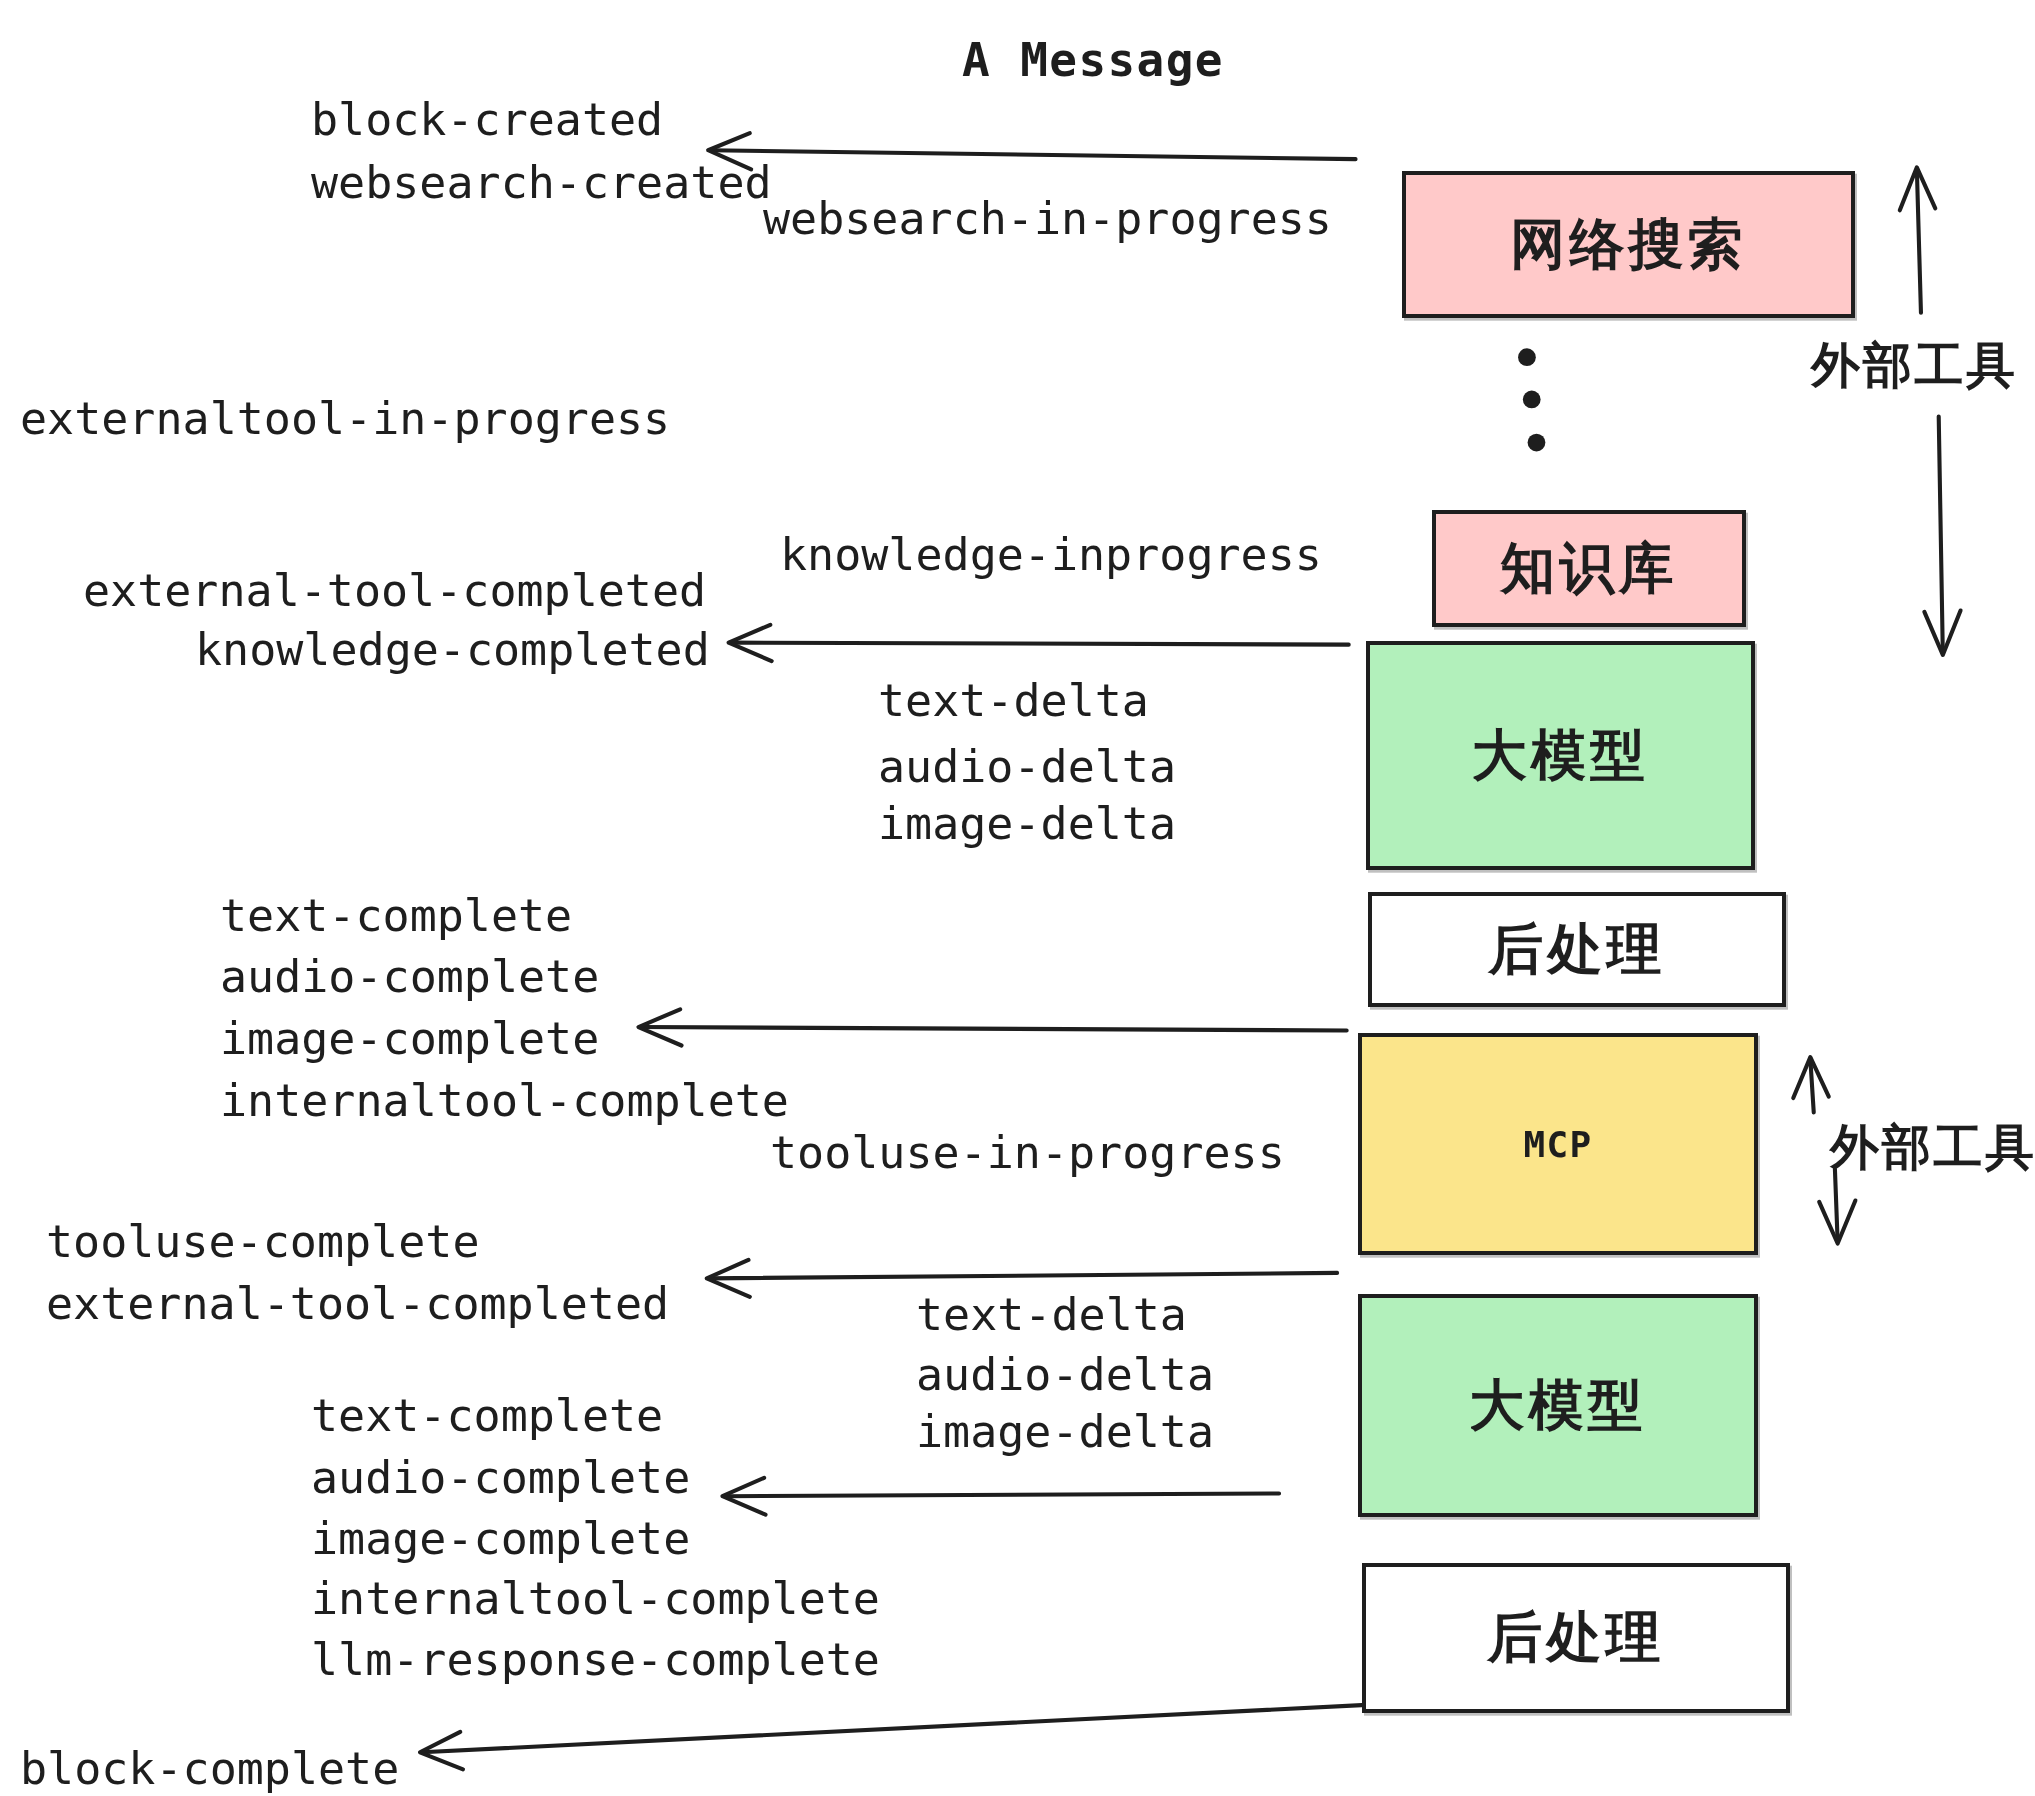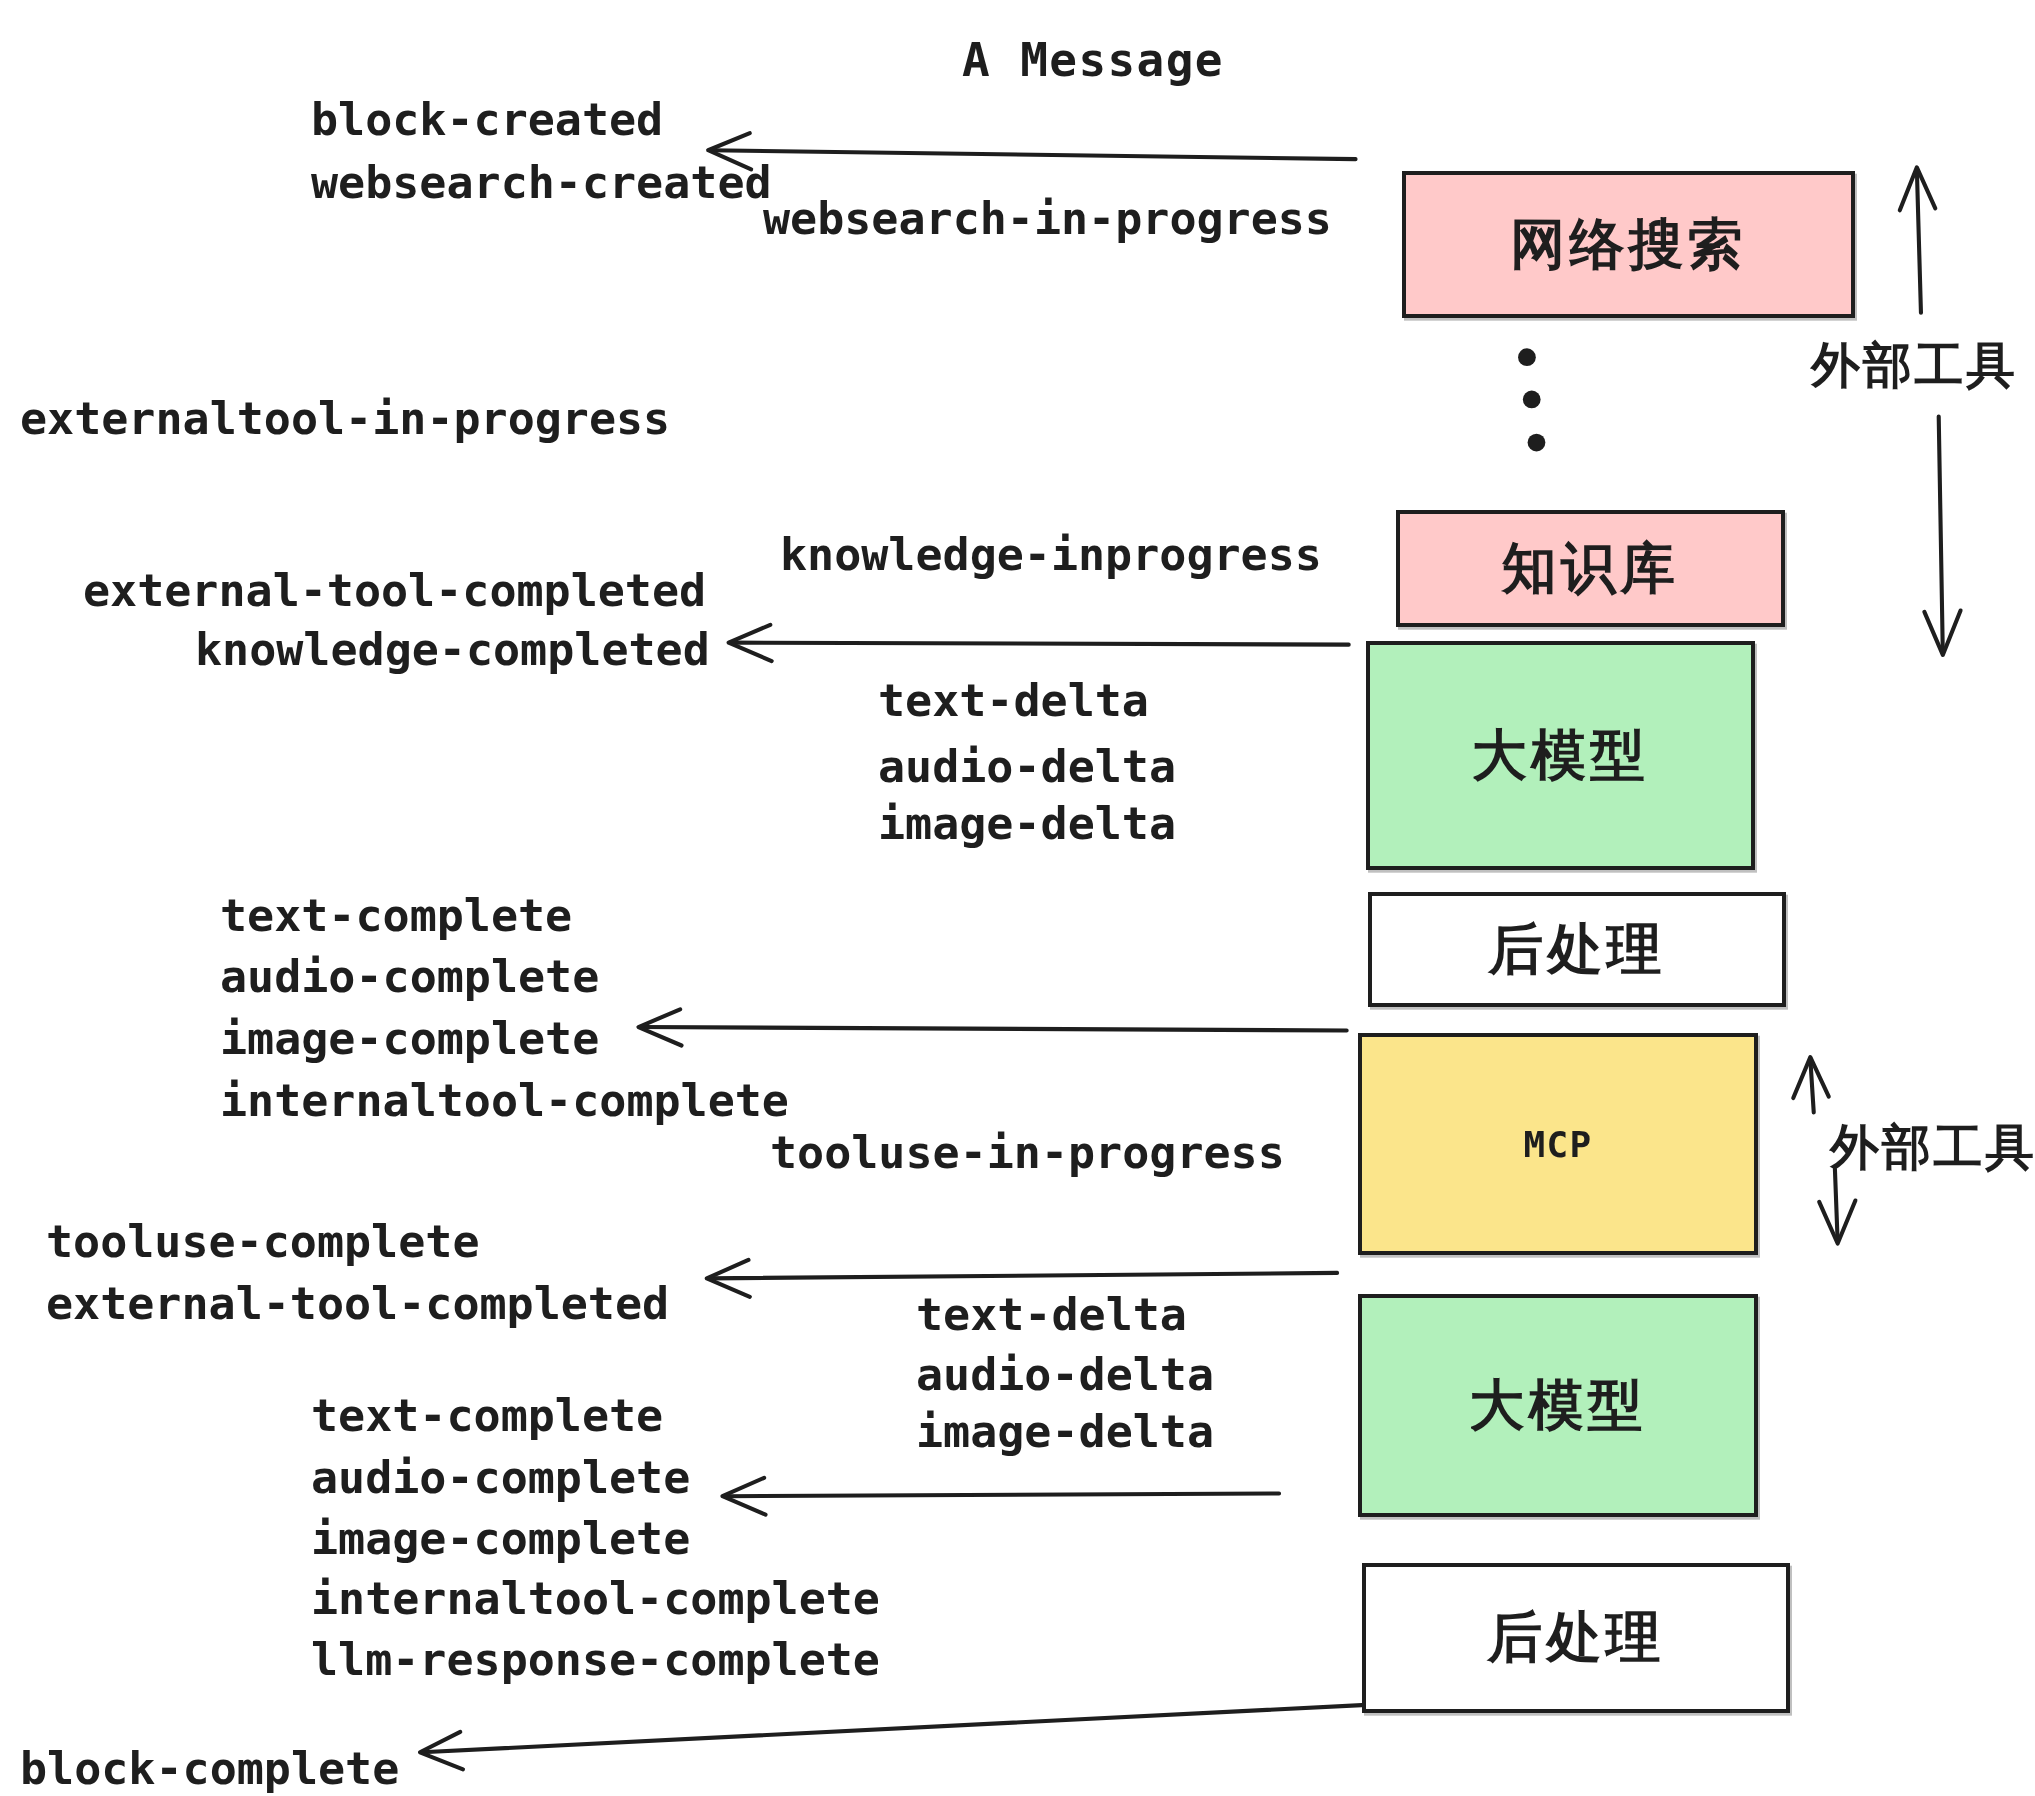--- a/index.html
+++ b/index.html
@@ -22,21 +22,21 @@
   .overlay path{stroke:var(--stroke);stroke-width:6;fill:none;stroke-linecap:round;stroke-linejoin:round;}
   .overlay circle{fill:var(--stroke);stroke:none;}
 
   .title{
     position:absolute;left:962px;top:15px;
     font-size:46px;line-height:1.1;font-weight:600;
     letter-spacing:1.4px;white-space:nowrap;margin-top:20px;
   }
   .evt{
     position:absolute;
-    font-size:45px;line-height:45px;font-weight:700;
+    font-size:45px;line-height:45px;font-weight:400;
     white-space:nowrap;
   }
   .box{
     position:absolute;box-sizing:border-box;
     border:4.1px solid var(--stroke);
     display:flex;align-items:center;justify-content:center;
     background:#ffffff;
     box-shadow:2px 2.7px 0 rgba(30,30,30,0.28);
   }
   .box-label{
@@ -80,21 +80,21 @@
   #e-image-complete-2{left:311px;top:1516px}
   #e-internaltool-complete-2{left:311px;top:1576px}
   #e-llm-response-complete{left:311px;top:1637px}
   #e-block-complete{left:20px;top:1746px}
   #e-text-delta-2{left:916px;top:1292px}
   #e-audio-delta-2{left:916px;top:1352px}
   #e-image-delta-2{left:916px;top:1409px}
 
   
   #b-websearch{left:1402px;top:171px;width:453px;height:147px}
-  #b-knowledge{left:1396px;top:510px;width:389px;height:117px}
+  #b-knowledge{left:1432px;top:510px;width:314px;height:117px}
   #b-llm1{left:1366px;top:641px;width:389px;height:229px}
   #b-post1{left:1368px;top:892px;width:418px;height:115px}
   #b-mcp{left:1358px;top:1033px;width:400px;height:222px}
   #b-llm2{left:1358px;top:1294px;width:400px;height:223px}
   #b-post2{left:1362px;top:1563px;width:428px;height:150px}
 
   
   #s-ext1{left:1811px;top:333px}
   #s-ext2{left:1830px;top:1115px}
 </style>

